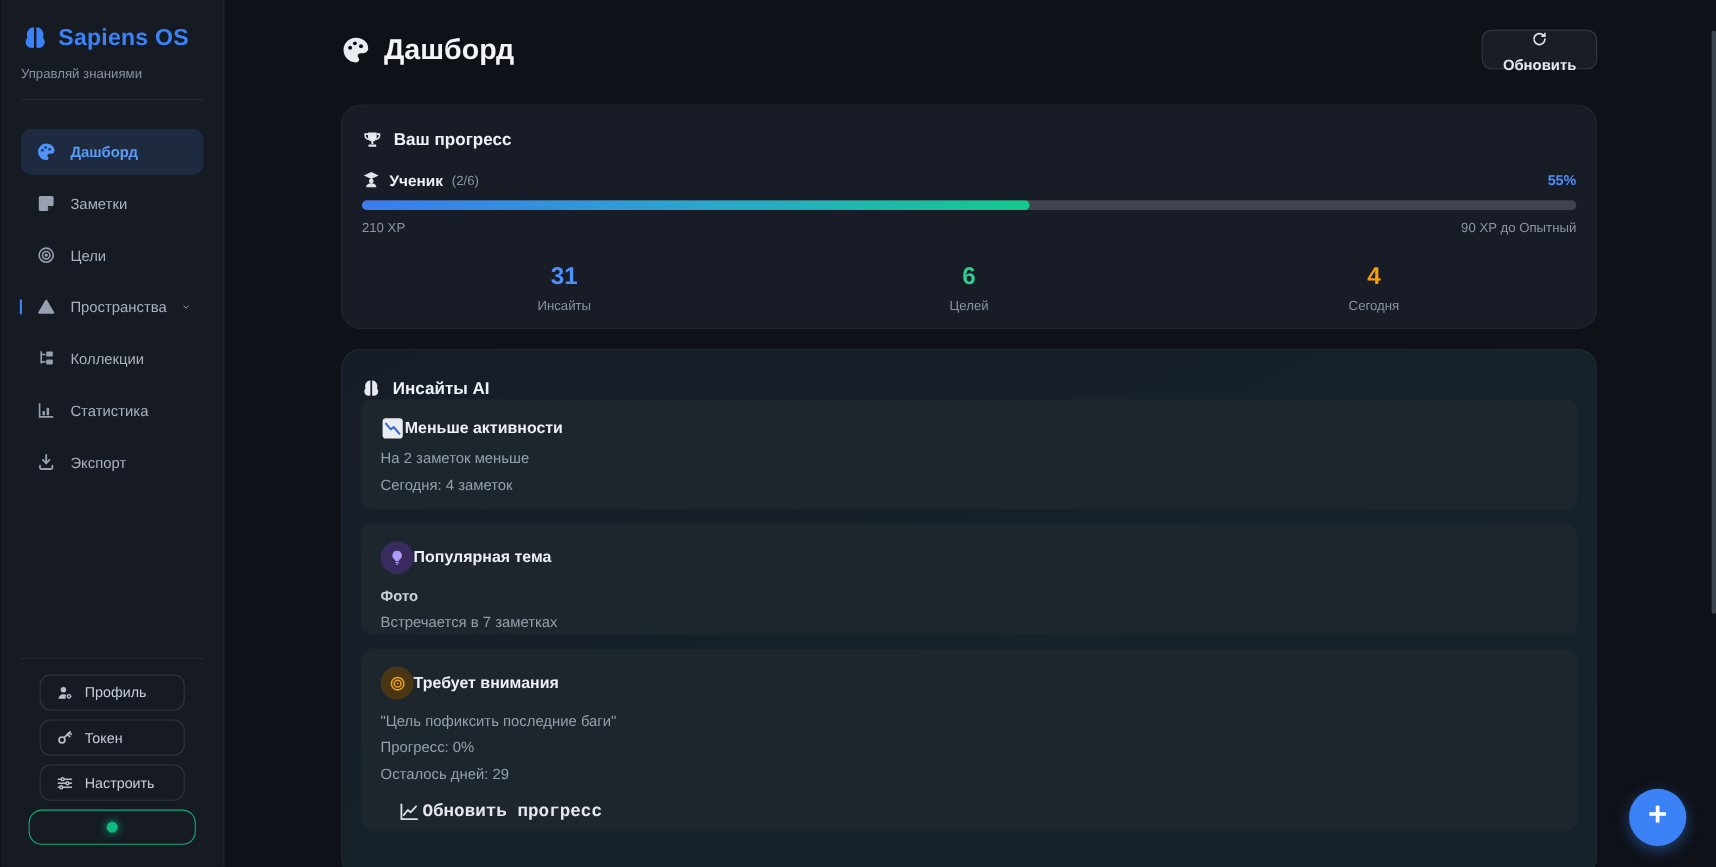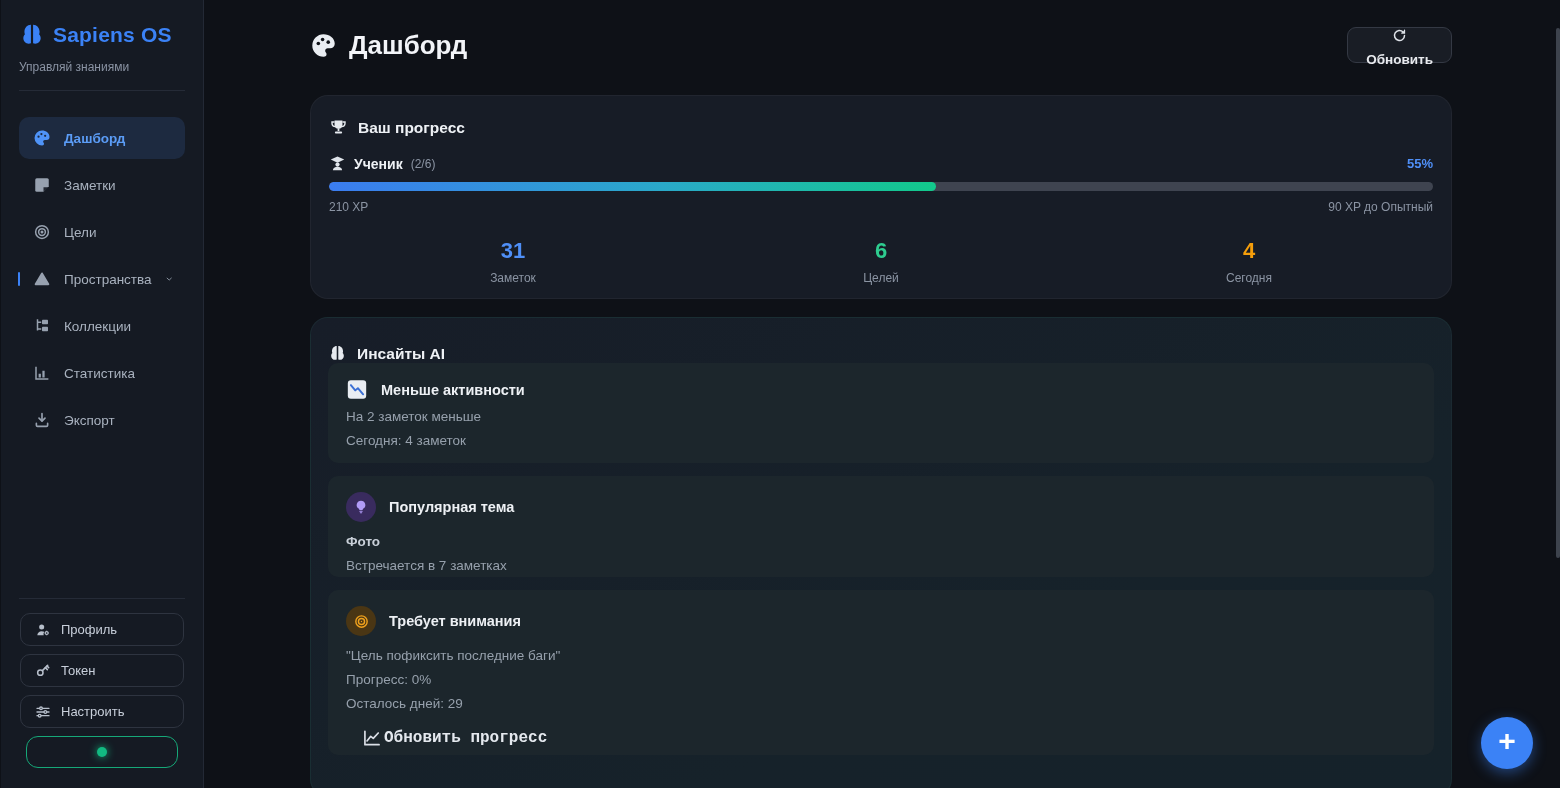--- a/index.html
+++ b/index.html
@@ -17,21 +17,21 @@
   .nav-item { position:relative; display:flex; align-items:center; gap:13px; height:42px;
               padding:0 12px 0 14px; border-radius:10px; color:#a9b2bf; font-size:13.5px; cursor:pointer; }
   .nav-item .nicon { width:18px; height:18px; flex:0 0 18px; color:#97a1af; display:flex; }
   .nav-item.active { background:#1d2a40; color:#5b9cf6; font-weight:bold; }
   .nav-item.active .nicon { color:#4f93f7; }
   .nav-indicator { position:absolute; left:-1px; top:14px; width:2px; height:14px; background:#3b82f6; border-radius:2px; }
   .chevron { margin-left:auto; width:14px; height:14px; color:#9aa4b2; display:flex; }
 
   .side-footer { position:absolute; left:18px; right:18px; bottom:20px; }
   .sf-divider { border:none; border-top:1px solid #252b37; margin-bottom:14px; }
-  .sf-btn { display:flex; align-items:center; gap:10px; width:164px; height:33px; margin:0 auto 8px auto;
+  .sf-btn { display:flex; align-items:center; gap:10px; width:132px; height:33px; margin:0 auto 8px auto;
             padding:0 14px; background:transparent; border:1px solid #2e3440; border-radius:10px;
             color:#c8cfda; font-size:13px; font-family:inherit; cursor:pointer; }
   .sf-btn .nicon { width:16px; height:16px; color:#b7bfcb; display:flex; }
   .status-btn { display:flex; align-items:center; justify-content:center; width:152px; height:32px; margin:2px auto 0 auto;
                 background:transparent; border:1px solid #16a878; border-radius:12px; cursor:pointer; }
   .status-dot { width:10px; height:10px; border-radius:50%; background:#12b981; box-shadow:0 0 8px #12b981; }
 
   
   .main { position:absolute; left:203px; top:0; width:1357px; height:788px; padding:24px 108px 0 107px; }
   .main-header { display:flex; align-items:center; justify-content:space-between; height:42px; }
@@ -60,21 +60,21 @@
   .stats-row { display:flex; margin-top:24px; }
   .stat { flex:1; text-align:center; }
   .stat-value { font-size:22px; font-weight:bold; }
   .stat-label { margin-top:7px; font-size:12px; color:#8b94a3; }
 
   
   .insights-card { margin-top:18px; height:480px; padding:26px 17px 0 17px;
                    background:linear-gradient(155deg,#171d28 0%,#16222a 65%, #15222a 100%);
                    border:1px solid rgba(94,234,212,0.06); }
   .insight-item { background:#1c262c; border-radius:10px; padding:16px 18px; margin-bottom:13px; }
-  .insight-head { display:flex; align-items:center; gap:13px; }
+  .insight-head { display:flex; align-items:center; }
   .insight-title { font-size:14.5px; font-weight:bold; color:#edf0f4; }
   .badge { width:30px; height:30px; border-radius:50%; display:flex; align-items:center; justify-content:center; flex:0 0 30px; }
   .badge.plain { background:transparent; width:22px; flex-basis:22px; }
   .badge.purple { background:#392b5e; }
   .badge.amber  { background:#4a3614; }
   .insight-line { font-size:13.5px; color:#96a0ac; margin-top:9px; }
   .insight-line.strong { color:#c9d0d9; font-weight:bold; }
   .item-1 .insight-line:first-of-type { margin-top:14px; }
   .action-btn { display:flex; align-items:center; gap:2px; margin-top:15px; padding:2px 0 6px 16px;
                 background:transparent; border:none; color:#e4e8ee; font-size:16px; font-weight:bold;
@@ -284,21 +284,21 @@
     <div class="bar-track">
       <div class="bar-fill" style="width: 55%;"></div>
     </div>
     <div class="xp-row">
       <span>210 XP</span>
       <span>90 XP до Опытный</span>
     </div>
     <div class="stats-row">
       <div class="stat">
         <div class="stat-value" style="color: rgb(79, 143, 247);">31</div>
-        <div class="stat-label">Заметок</div>
+        <div class="stat-label">Инсайты</div>
       </div>
       <div class="stat">
         <div class="stat-value" style="color: rgb(46, 204, 143);">6</div>
         <div class="stat-label">Целей</div>
       </div>
       <div class="stat">
         <div class="stat-value" style="color: rgb(245, 158, 11);">4</div>
         <div class="stat-label">Сегодня</div>
       </div>
     </div>

